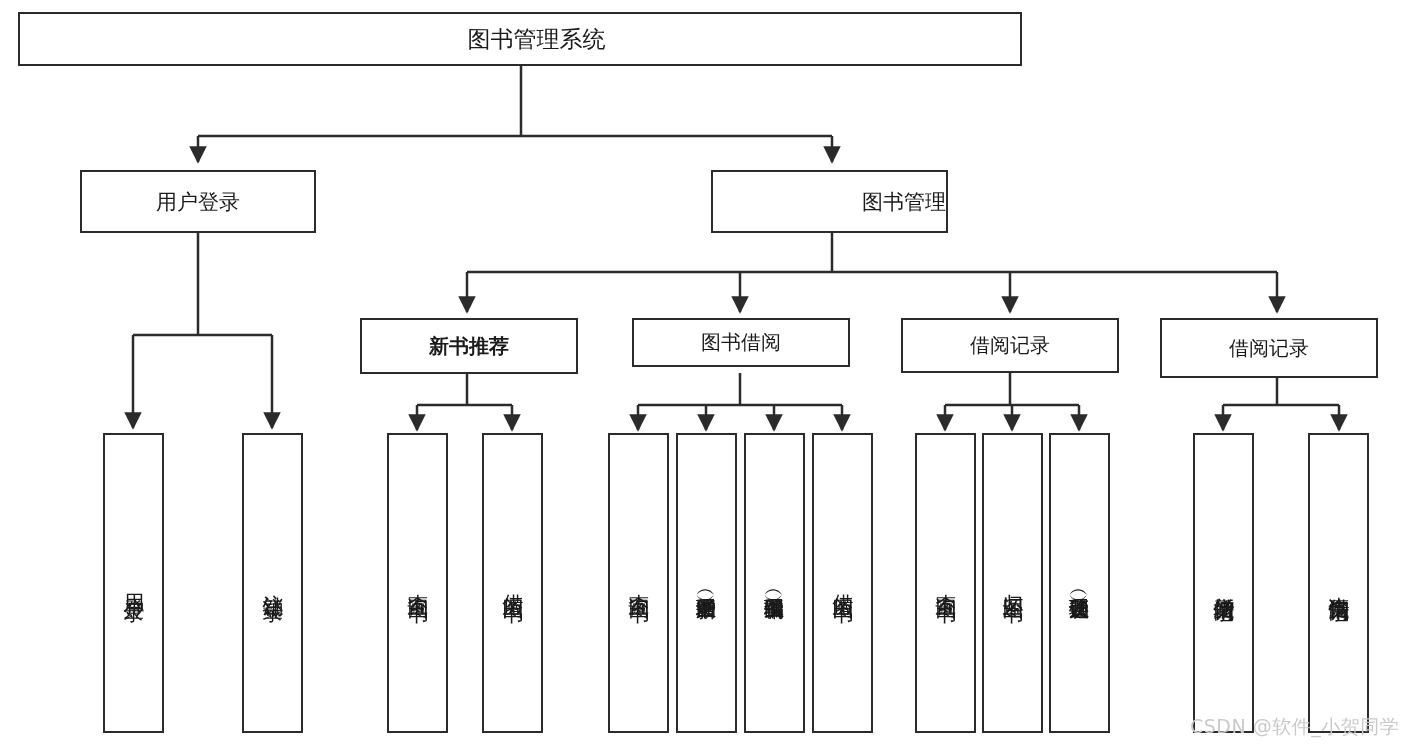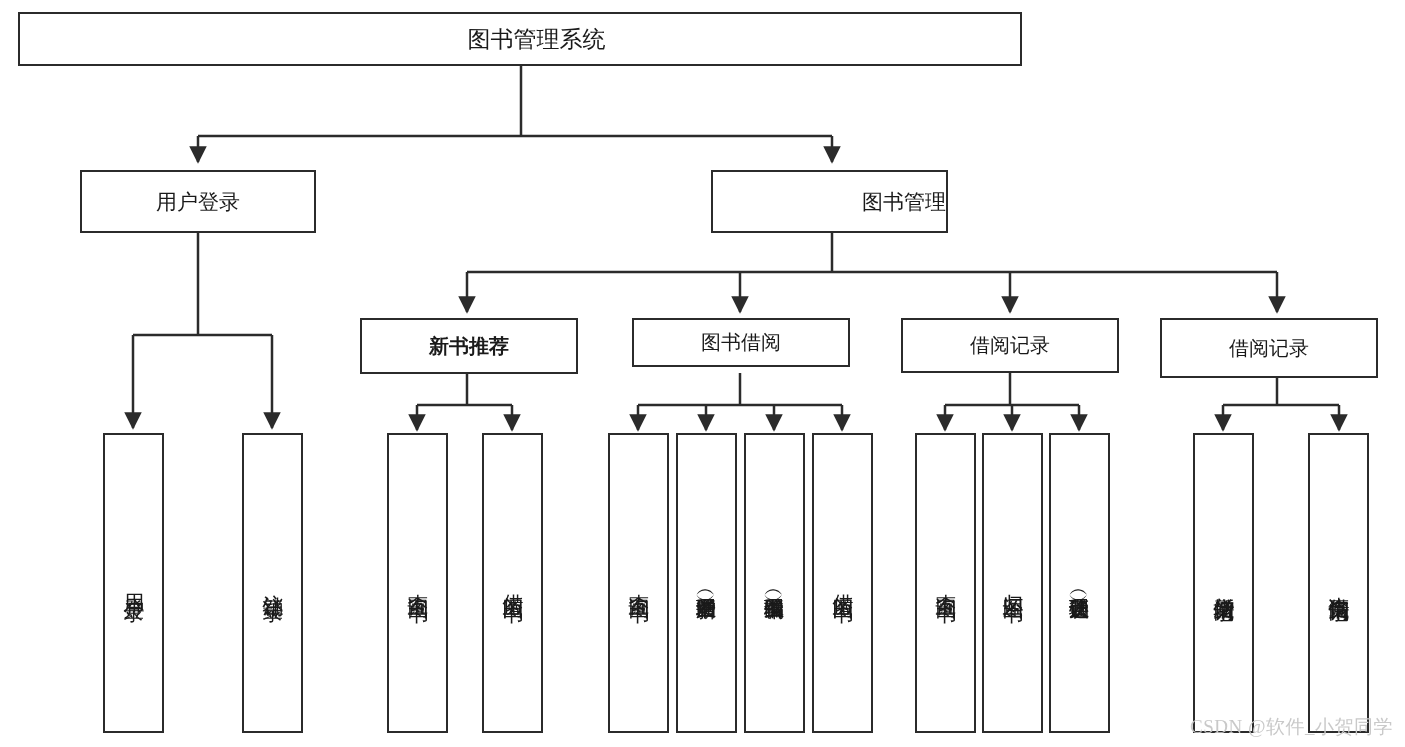--- a/index.html
+++ b/index.html
@@ -166,15 +166,15 @@
     <span class="lbl">确认归还（管理员）</span>
   </div>
 
   <div class="node leaf" style="left:1193px; top:433px; width:61px; height:300px; letter-spacing:1px;">
     <span class="lbl">新增借阅记录</span>
   </div>
   <div class="node leaf" style="left:1308px; top:433px; width:61px; height:300px; letter-spacing:1px;">
     <span class="lbl">查询借阅记录</span>
   </div>
 
-  <div class="watermark" style="left:1190px; top:714px;font-family:Liberation Serif, serif;">CSDN @软件_小贺同学</div>
+  <div class="watermark" style="left:1190px; top:714px;">CSDN @软件_小贺同学</div>
 
 </div>
 
 </body></html>

